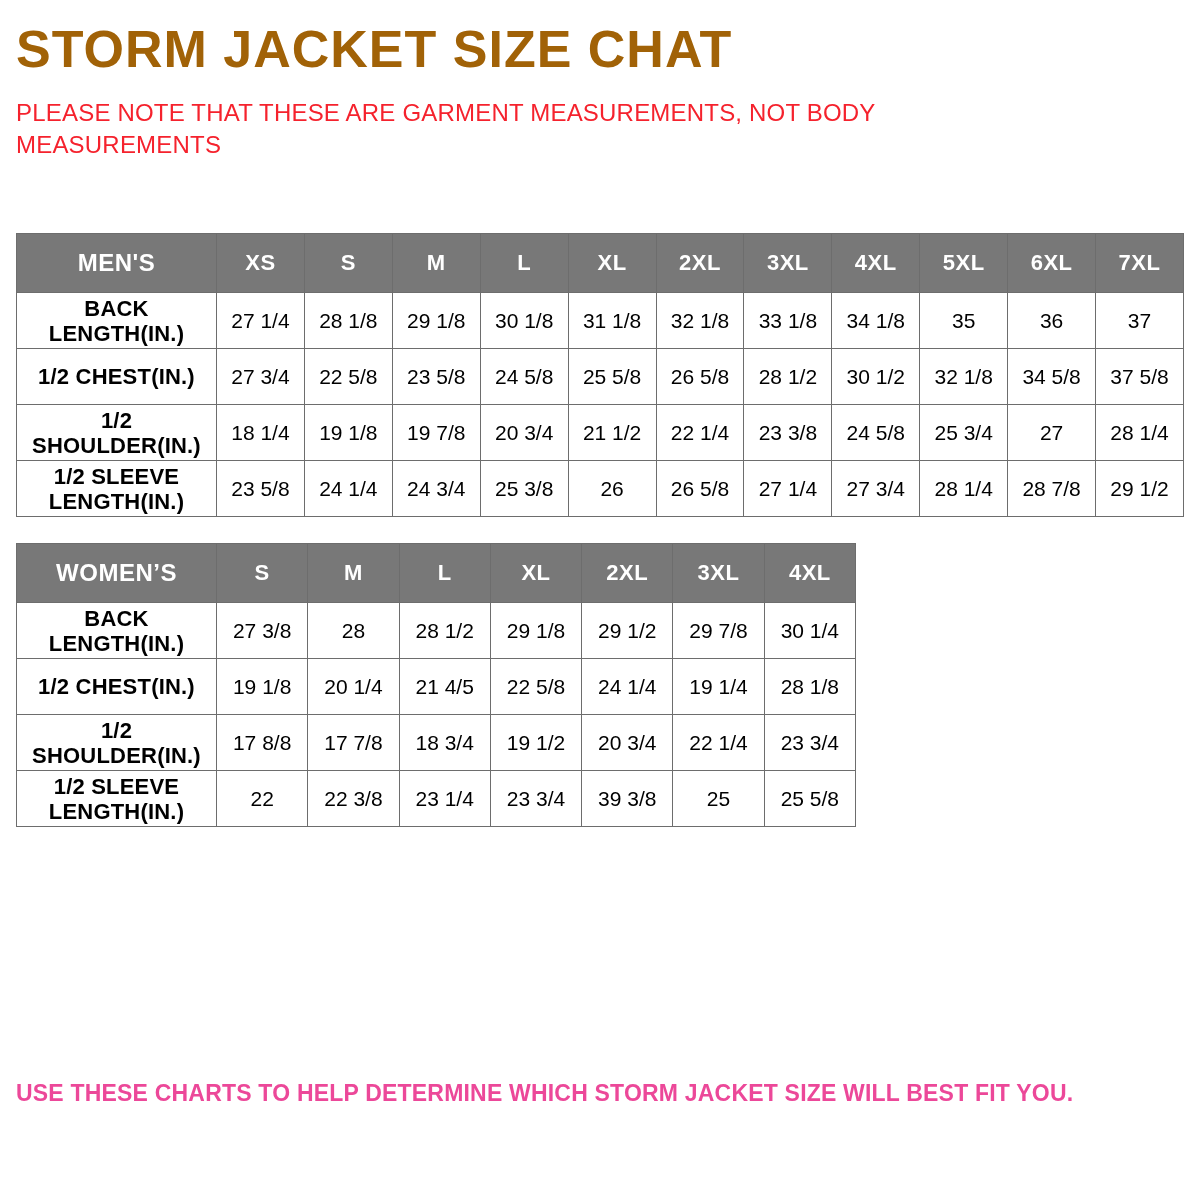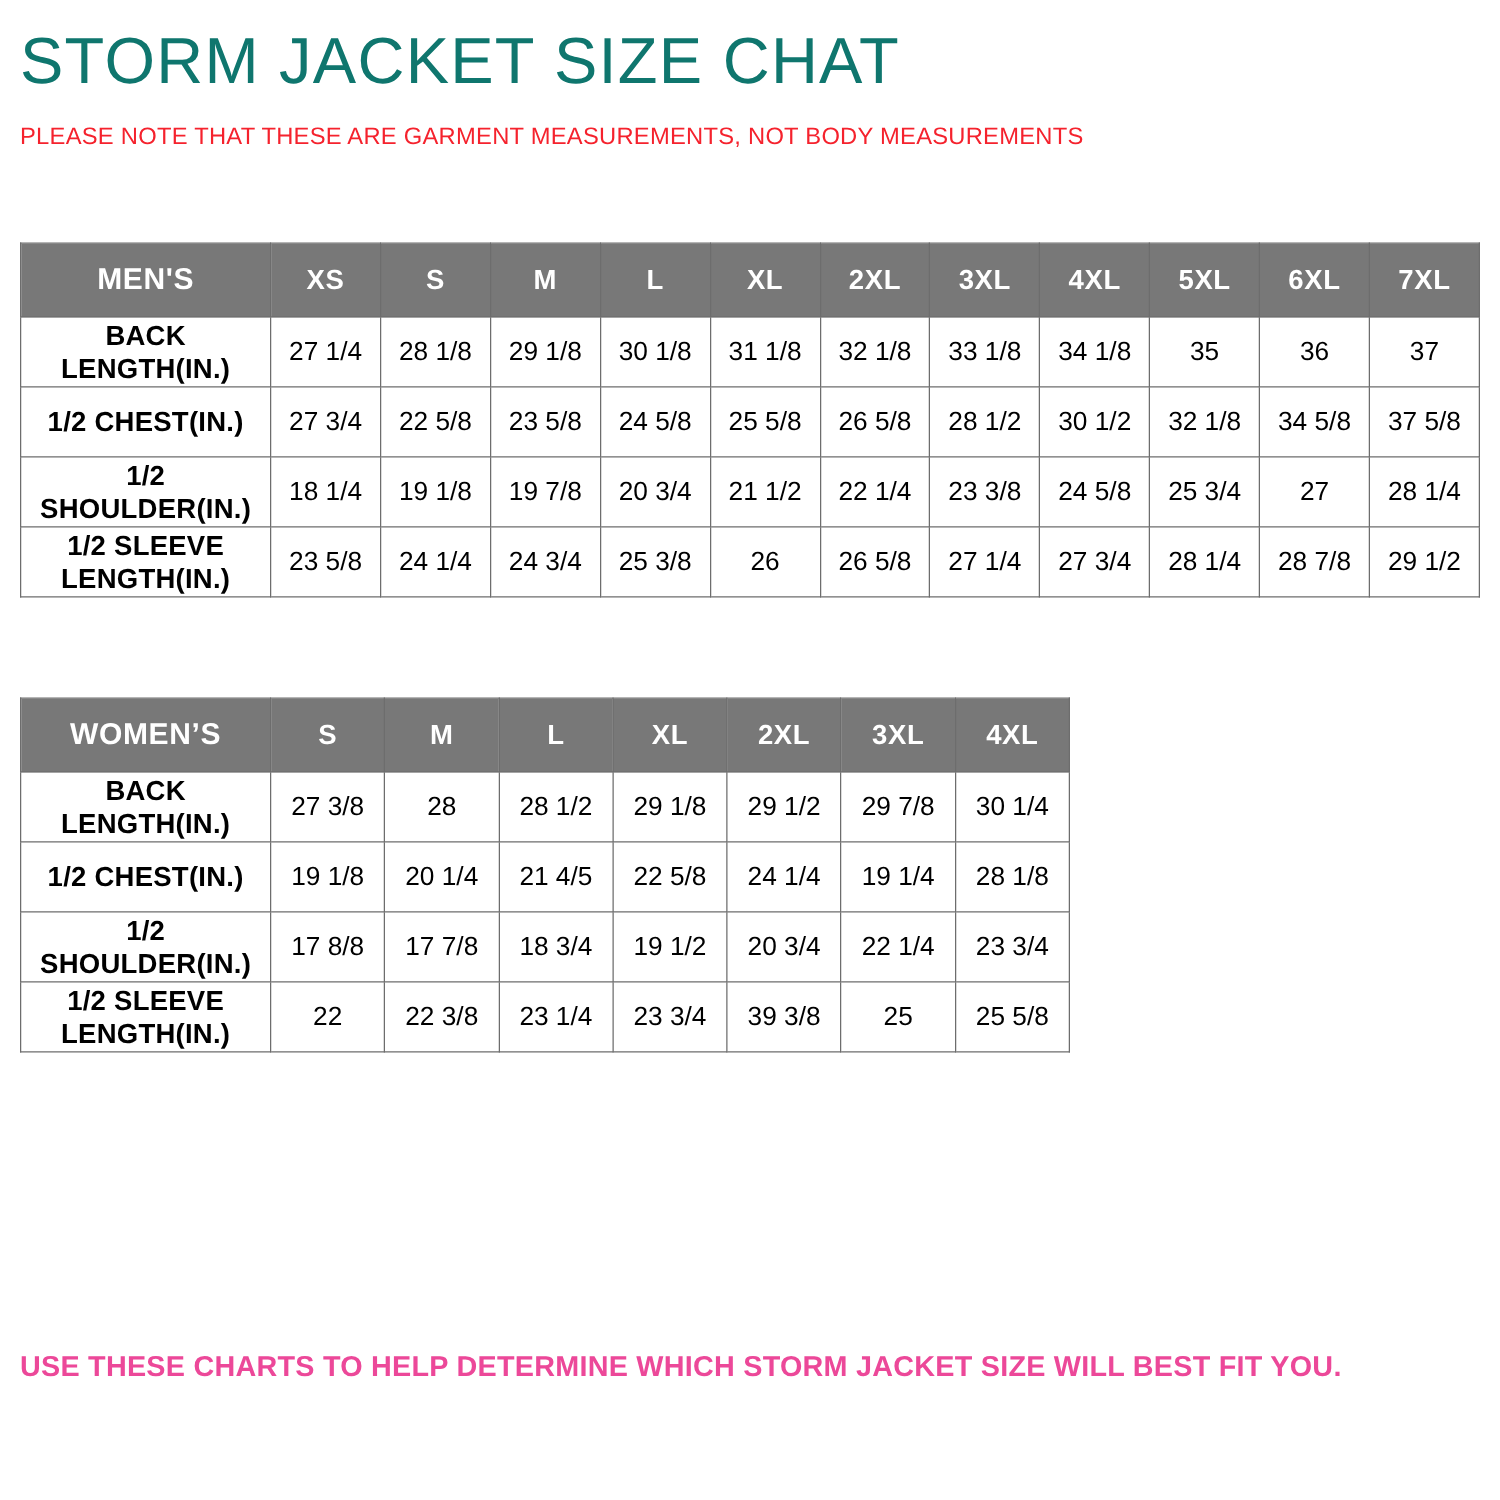--- a/index.html
+++ b/index.html
@@ -17,46 +17,46 @@
   }
   .page {
     position: relative;
     width: 1200px;
     height: 1200px;
     box-sizing: border-box;
     padding: 0 16px;
   }
   .title {
     font-size: 52px;
-    font-weight: normal;
+    font-weight: bold;
     letter-spacing: 1px;
     margin: 22px 0 0 0;
     line-height: 1.05;
-    color: #0f766e;
+    color: #a16207;
   }
   .note {
     color: #f5222d;
-    font-size: 19px;
+    font-size: 24px;
     line-height: 1.35;
     margin-top: 20px;
     margin-bottom: 0;
     max-width: 1000px;
     letter-spacing: 0.2px;
   }
   table {
     border-collapse: collapse;
     table-layout: fixed;
     border: 1px solid #6d6d6d;
   }
   table.men {
     margin-top: 72px;
     width: 1168px;
   }
   table.women {
-    margin-top: 80px;
+    margin-top: 26px;
     width: 840px;
   }
   th, td {
     border: 1px solid #6d6d6d;
     text-align: center;
     vertical-align: middle;
     font-size: 21px;
     font-weight: normal;
     padding: 0;
     height: 55px;

